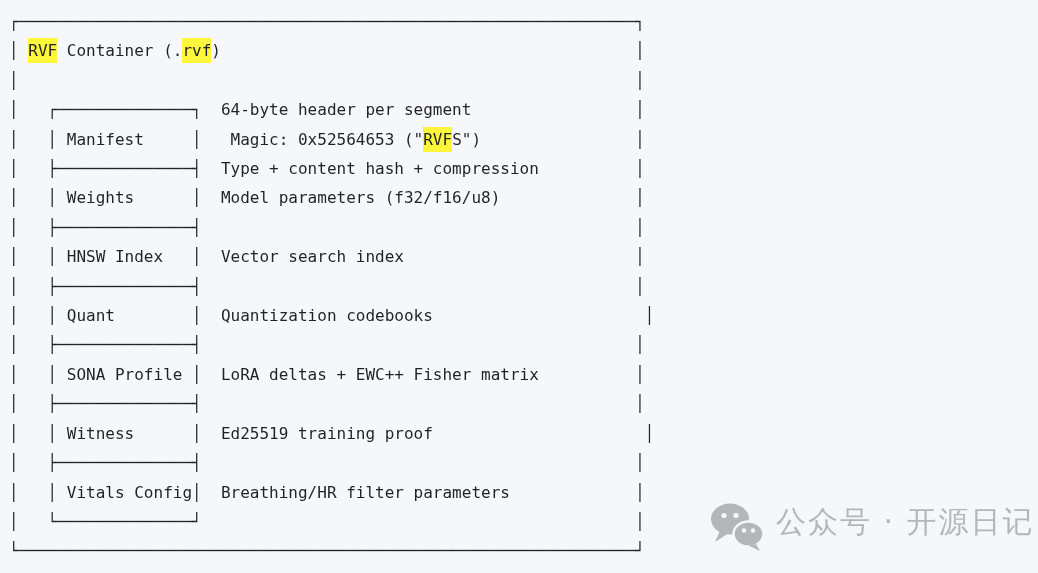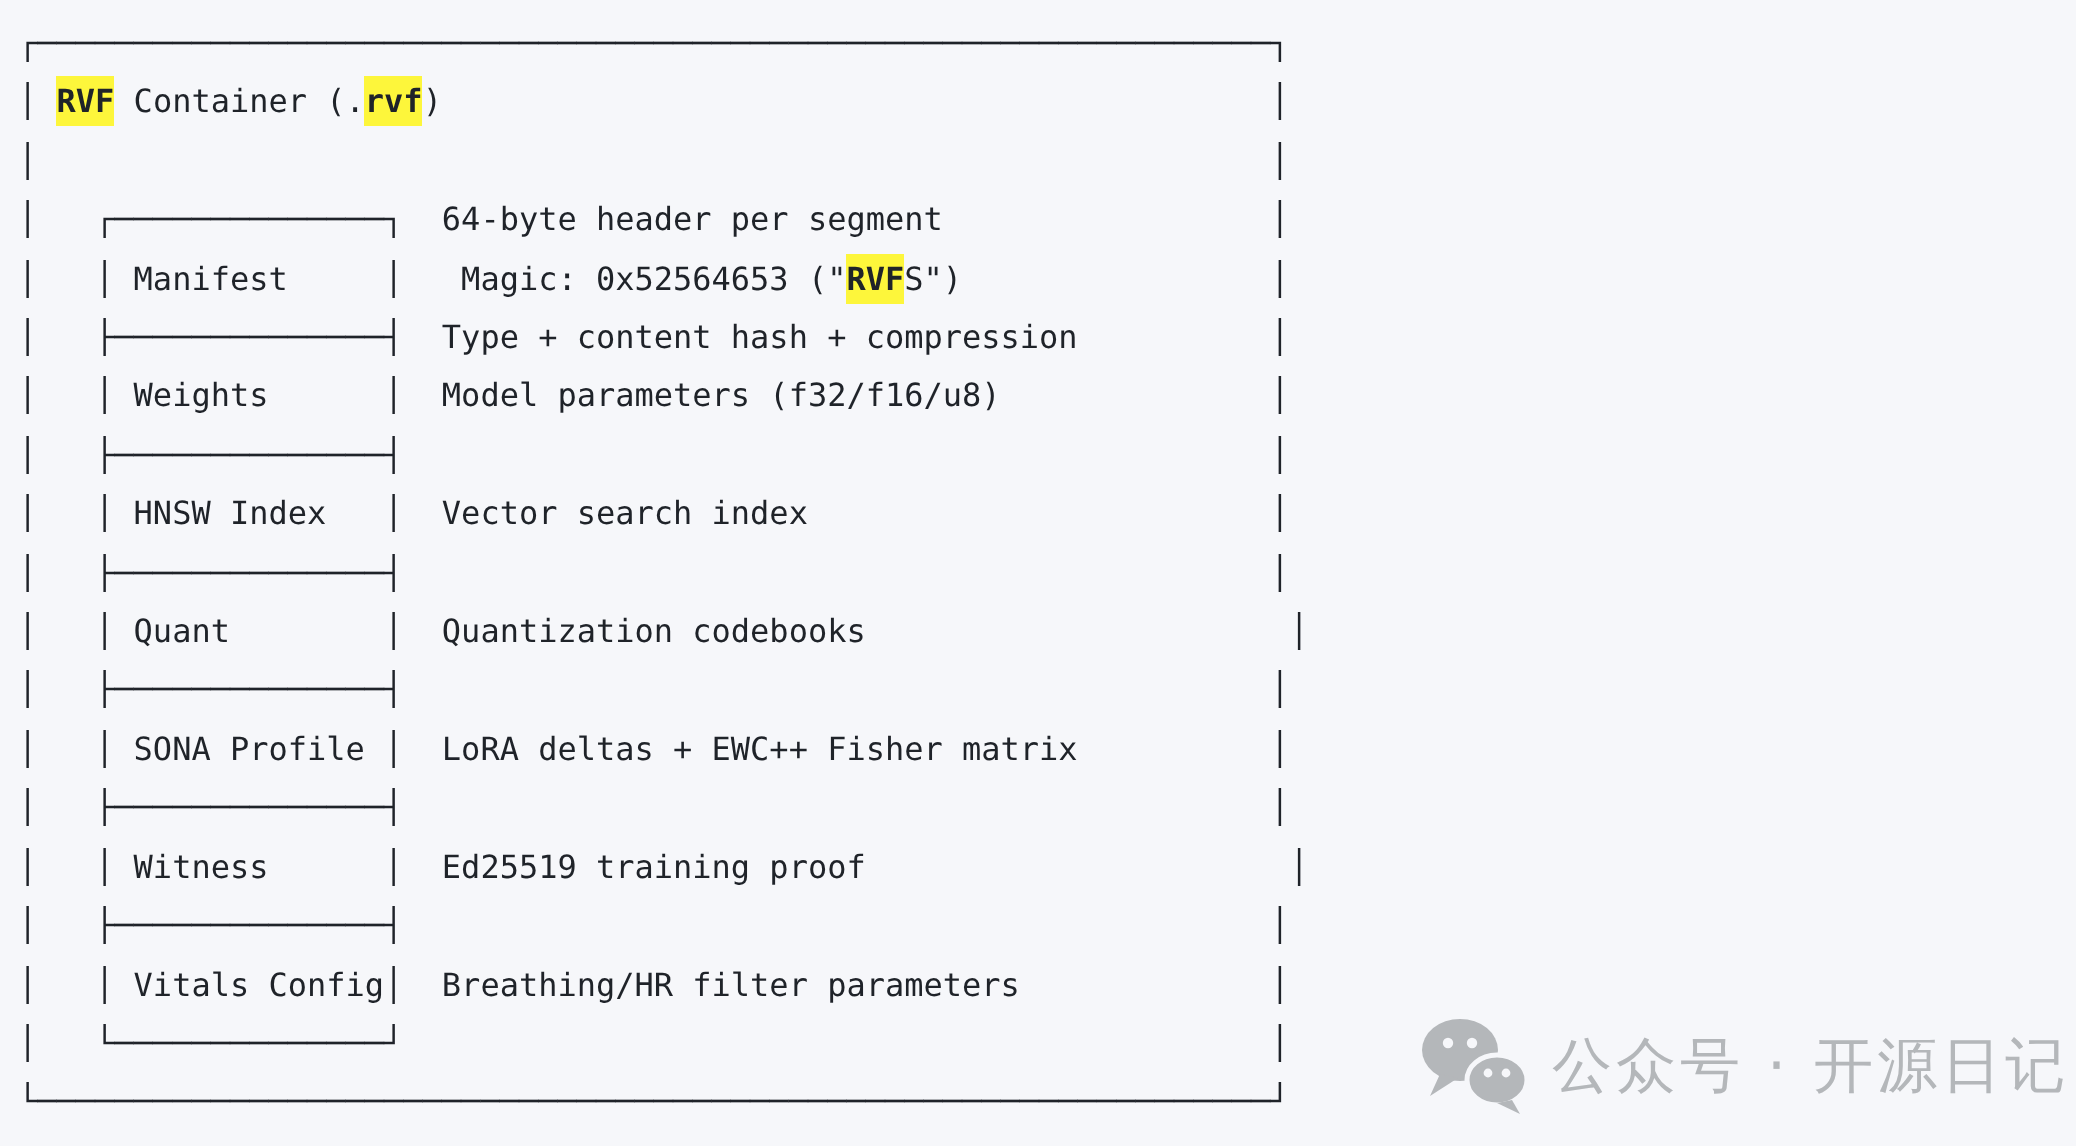--- a/index.html
+++ b/index.html
@@ -15,25 +15,24 @@
   pre.ascii{
     position:absolute;left:9px;top:7px;margin:0;
     font-family:"DejaVu Sans Mono",monospace;
     font-size:16px;line-height:29.4px;
     color:var(--ink);
     white-space:pre;
   }
   pre.ascii .hl{
     background:var(--hl);
     padding:3px 0;
-    font-weight:bold;
   }
   .watermark{
     position:absolute;left:710px;top:502px;height:62px;
-    display:flex;align-items:center;gap:12px;
+    display:flex;align-items:flex-start;gap:12px;
     color:var(--wm);
   }
   .watermark .wm-icon{flex:0 0 auto;display:block;}
   .watermark .wm-label{
     font-family:"DejaVu Sans",sans-serif;
     font-size:30px;letter-spacing:2px;white-space:nowrap;
   }
 </style>
 </head>
 <body>

